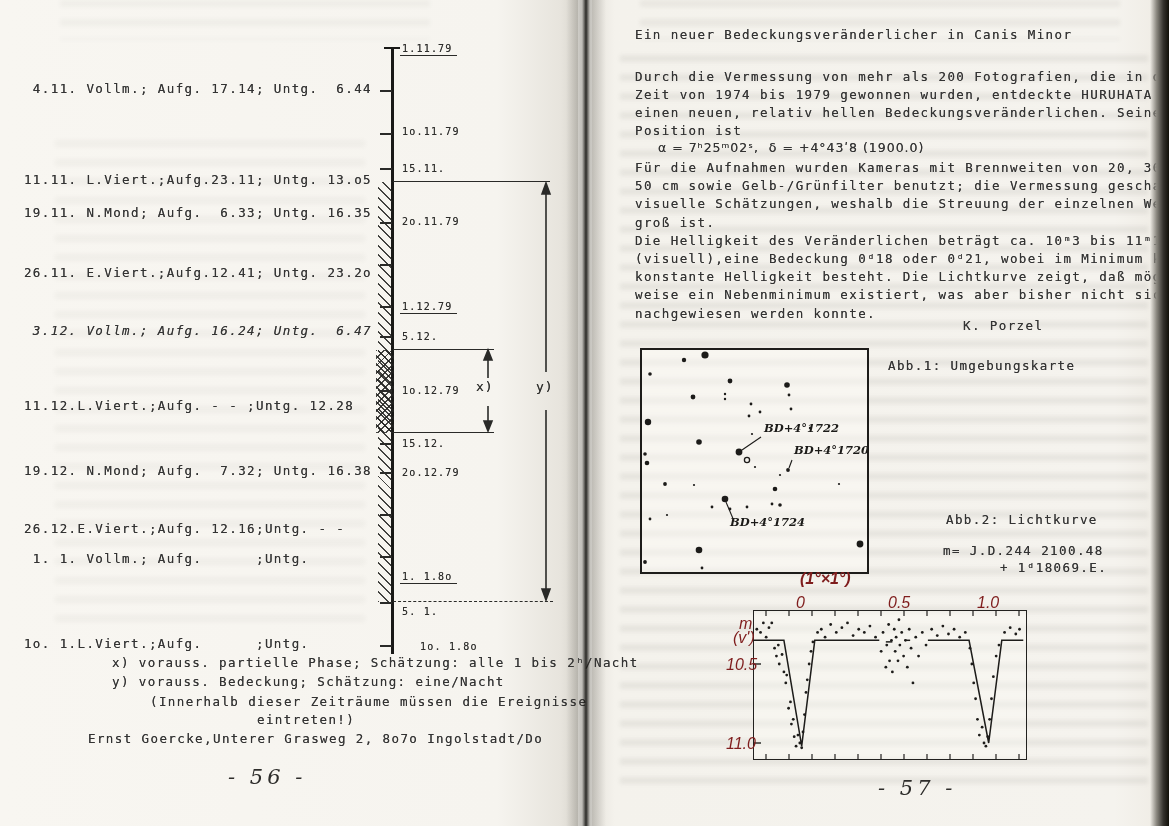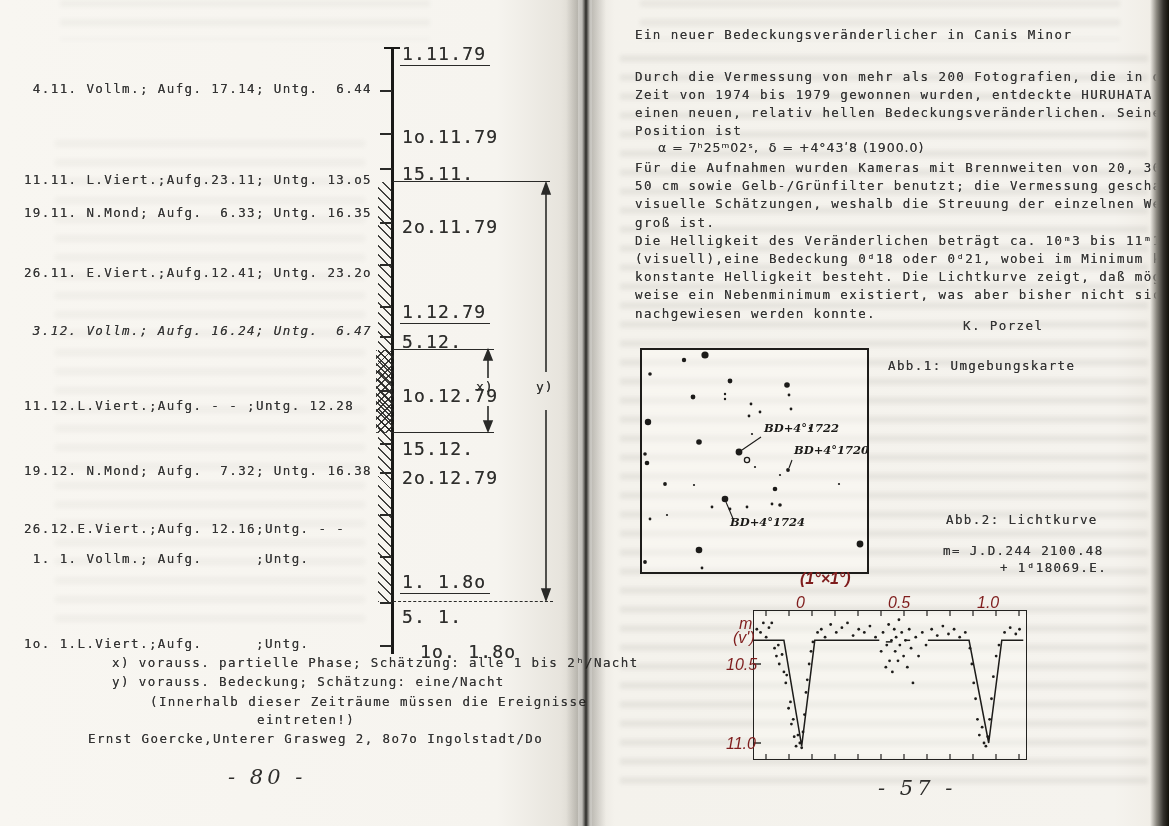--- a/index.html
+++ b/index.html
@@ -20,21 +20,21 @@
   .tl-bar{position:absolute;left:391px;top:48px;width:3px;height:606px;background:#191917;}
   .tl-cap{position:absolute;left:384px;top:47px;width:16px;height:2px;background:#191917;}
   .tl-tick{position:absolute;left:380px;width:12px;height:2px;background:#2a2a28;}
   .tl-hatch{position:absolute;left:378px;top:182px;width:14px;height:420px;
         background:repeating-linear-gradient(45deg,rgba(35,35,33,.85) 0 1.4px,rgba(0,0,0,0) 1.4px 6.8px);}
   .tl-xhatch{position:absolute;left:376px;top:350px;width:18px;height:83px;
         background:repeating-linear-gradient(45deg,rgba(35,35,33,.85) 0 1.4px,rgba(0,0,0,0) 1.4px 5.4px),
                    repeating-linear-gradient(-45deg,rgba(35,35,33,.85) 0 1.4px,rgba(0,0,0,0) 1.4px 5.4px);}
   .hline{position:absolute;height:0;border-top:1.6px solid #2a2a28;}
   .hline.dash{border-top-style:dashed;}
-  .tl-label{position:absolute;white-space:pre;font-size:18px;letter-spacing:1.2px;color:#2e2e2c;
+  .tl-label{position:absolute;white-space:pre;font-size:10px;letter-spacing:1.2px;color:#2e2e2c;
         font-family:"DejaVu Sans Mono",monospace;text-shadow:0 0 .6px rgba(55,55,55,.7);}
   .tl-label.u{border-bottom:1.6px solid #2a2a28;padding:0 4px 1px 2px;margin-left:-2px;}
   .bktlabel{position:absolute;font-size:13px;letter-spacing:1px;color:#2e2e2c;}
   
   .chartbox{position:absolute;border:2px solid #1d1c1a;background:rgba(252,251,246,.45);}
   .lcbox{position:absolute;border:1.6px solid #22211f;background:rgba(252,251,246,.35);}
   .axlabel{position:absolute;font-family:Liberation Sans, sans-serif;font-style:italic;font-size:16px;color:#7f1d1d;}
   svg{display:block;}
 </style>
 </head>
@@ -114,21 +114,21 @@
     </g>
   </svg>
   <div class="bktlabel mono" style="left:476px;top:379px;">x)</div>
   <div class="bktlabel mono" style="left:536px;top:379px;">y)</div>
 
   <div class="mono" style="left:112px;top:655px;">x) vorauss. partielle Phase; Schätzung: alle 1 bis 2ʰ/Nacht</div>
   <div class="mono" style="left:112px;top:674px;">y) vorauss. Bedeckung; Schätzung: eine/Nacht</div>
   <div class="mono" style="left:150px;top:694px;">(Innerhalb dieser Zeiträume müssen die Ereignisse</div>
   <div class="mono" style="left:257px;top:712px;">eintreten!)</div>
   <div class="mono" style="left:88px;top:731px;">Ernst Goercke,Unterer Grasweg 2, 8o7o Ingolstadt/Do</div>
-  <div class="pgnum" style="left:228px;top:765px;">- 80 -</div>
+  <div class="pgnum" style="left:228px;top:765px;">- 56 -</div>
 
   <div class="mono" style="left:635px;top:27px;">Ein neuer Bedeckungsveränderlicher in Canis Minor</div>
   <div class="mono" style="left:635px;top:68px;line-height:18px;">Durch die Vermessung von mehr als 200 Fotografien, die in der
 Zeit von 1974 bis 1979 gewonnen wurden, entdeckte HURUHATA (Japan)
 einen neuen, relativ hellen Bedeckungsveränderlichen. Seine
 Position ist</div>
   <div class="mono" style="left:658px;top:140px;font-family:'DejaVu Sans',sans-serif;letter-spacing:1px;">α = 7ʰ25ᵐ02ˢ,  δ = +4°43ʹ8 (1900.0)</div>
   <div class="mono" style="left:635px;top:159px;line-height:18.2px;">Für die Aufnahmen wurden Kameras mit Brennweiten von 20, 30 und
 50 cm sowie Gelb-/Grünfilter benutzt; die Vermessung geschah durch
 visuelle Schätzungen, weshalb die Streuung der einzelnen Werte

